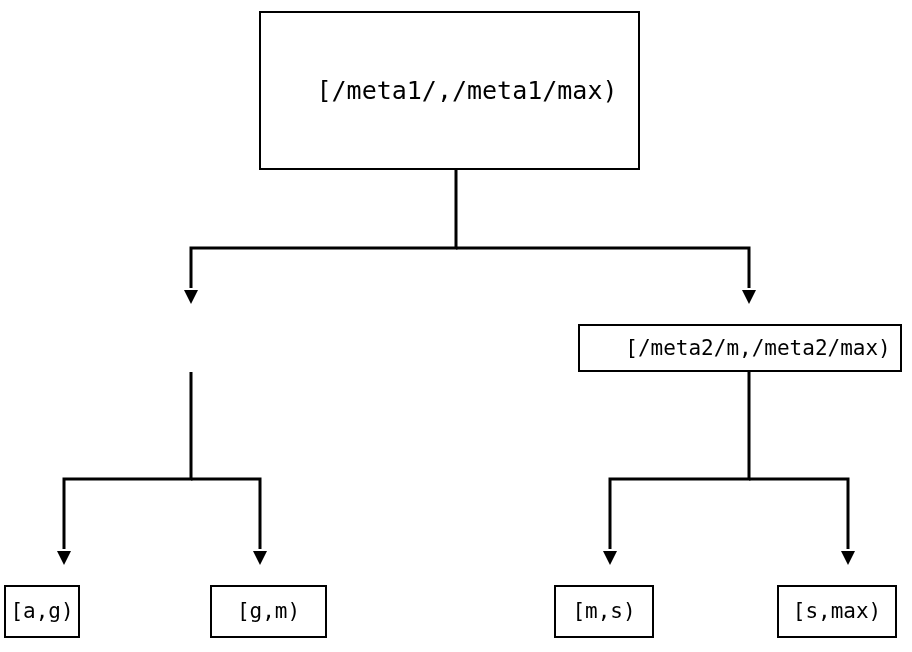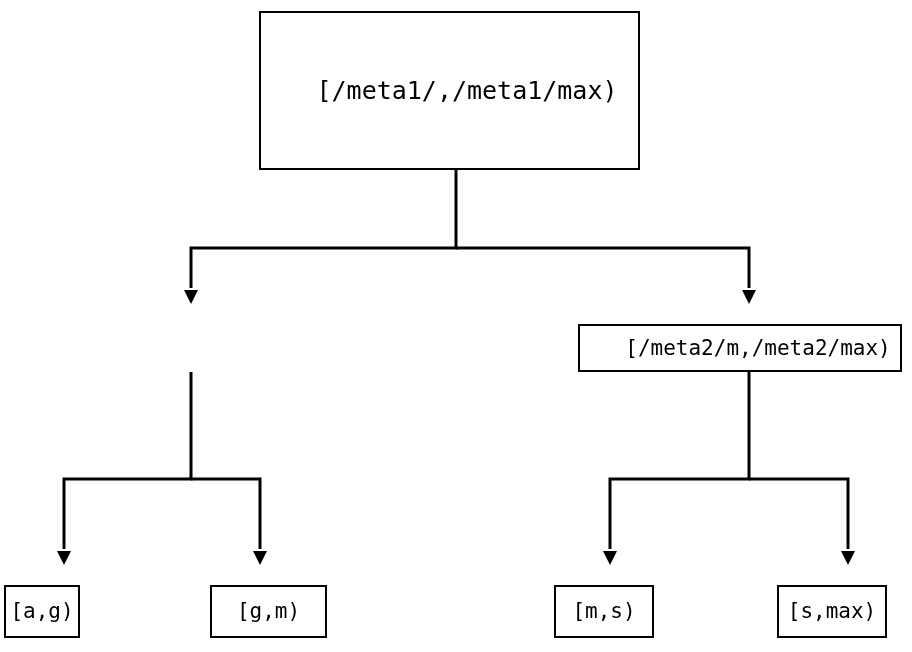--- a/index.html
+++ b/index.html
@@ -67,21 +67,21 @@
   #node-mid-left .node-label,
   #node-mid-right .node-label { font-size: 21px; }
   
   .leaf-box {
     top: 585px;
     height: 53px;
   }
   #node-leaf-ag   { left: 4px;   width: 76px; }
   #node-leaf-gm   { left: 210px; width: 117px; }
   #node-leaf-ms   { left: 554px; width: 100px; }
-  #node-leaf-smax { left: 777px; width: 110px; }
+  #node-leaf-smax { left: 777px; width: 120px; }
   .leaf-box .node-label { font-size: 21px; }
 </style>
 </head>
 <body>
 
 <div id="diagram-canvas">
 
   <svg id="edge-layer" width="912" height="652" viewBox="0 0 912 652" xmlns="http://www.w3.org/2000/svg">
 
     <g>

